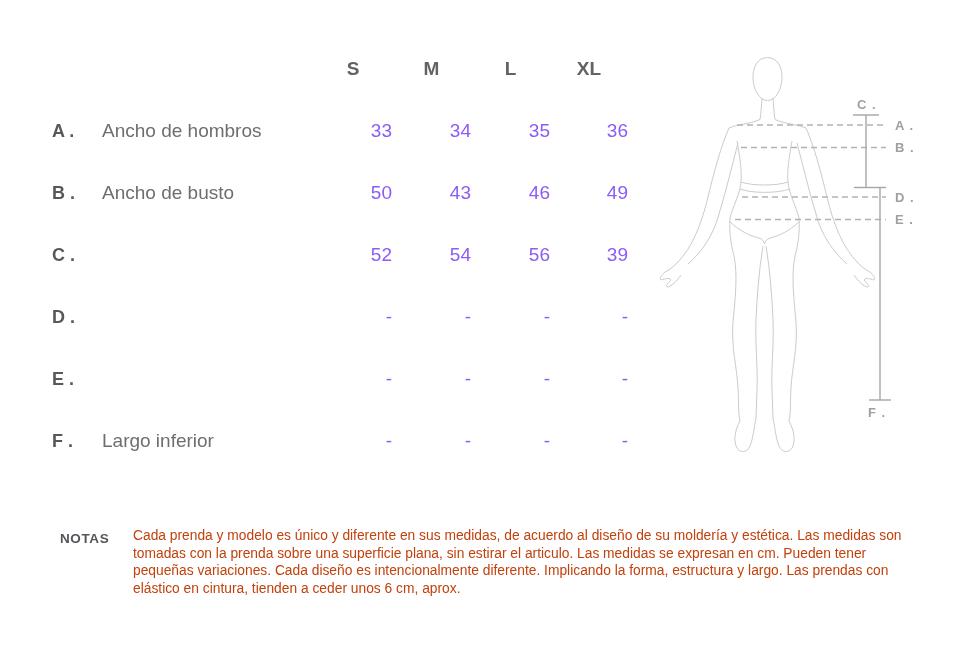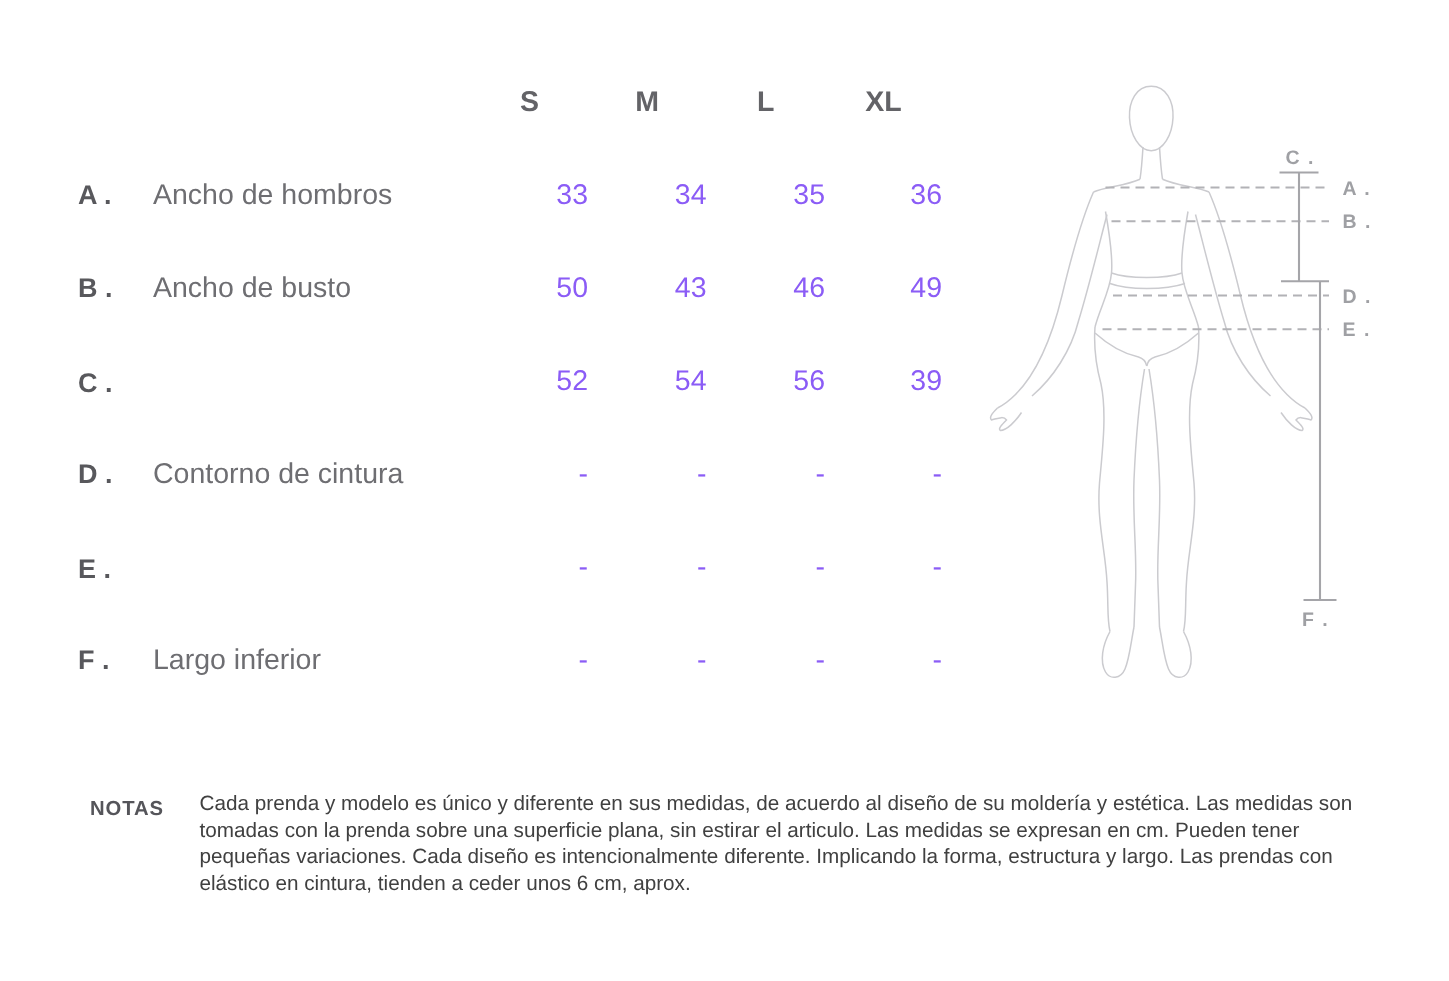--- a/index.html
+++ b/index.html
@@ -48,21 +48,21 @@
   
   .notes-heading {
     position:absolute; left:39px; top:531px;
     font-size:13.5px; font-weight:bold; color:#55555a;
     letter-spacing:0.6px;
     margin-left:21px;
   }
   .notes-body {
     position:absolute; left:133px; top:527px;
     width:778px;
-    font-size:13.8px; line-height:17.5px; color:#404040;
+    font-size:13.8px; line-height:17.5px; color:#c2410c;
   }
 </style>
 </head>
 <body>
 
 <div class="page">
 
   <div class="size-table">
 
     <div class="label-cell"></div>
@@ -92,21 +92,20 @@
     <div class="label-cell">
       <span class="row-letter">C .</span>
     </div>
     <div class="value-cell">52</div>
     <div class="value-cell">54</div>
     <div class="value-cell">56</div>
     <div class="value-cell">39</div>
 
     <div class="label-cell">
       <span class="row-letter">D .</span>
-      <span class="row-label">Contorno de cintura</span>
     </div>
     <div class="value-cell">-</div>
     <div class="value-cell">-</div>
     <div class="value-cell">-</div>
     <div class="value-cell">-</div>
 
     <div class="label-cell">
       <span class="row-letter">E .</span>
     </div>
     <div class="value-cell">-</div>

